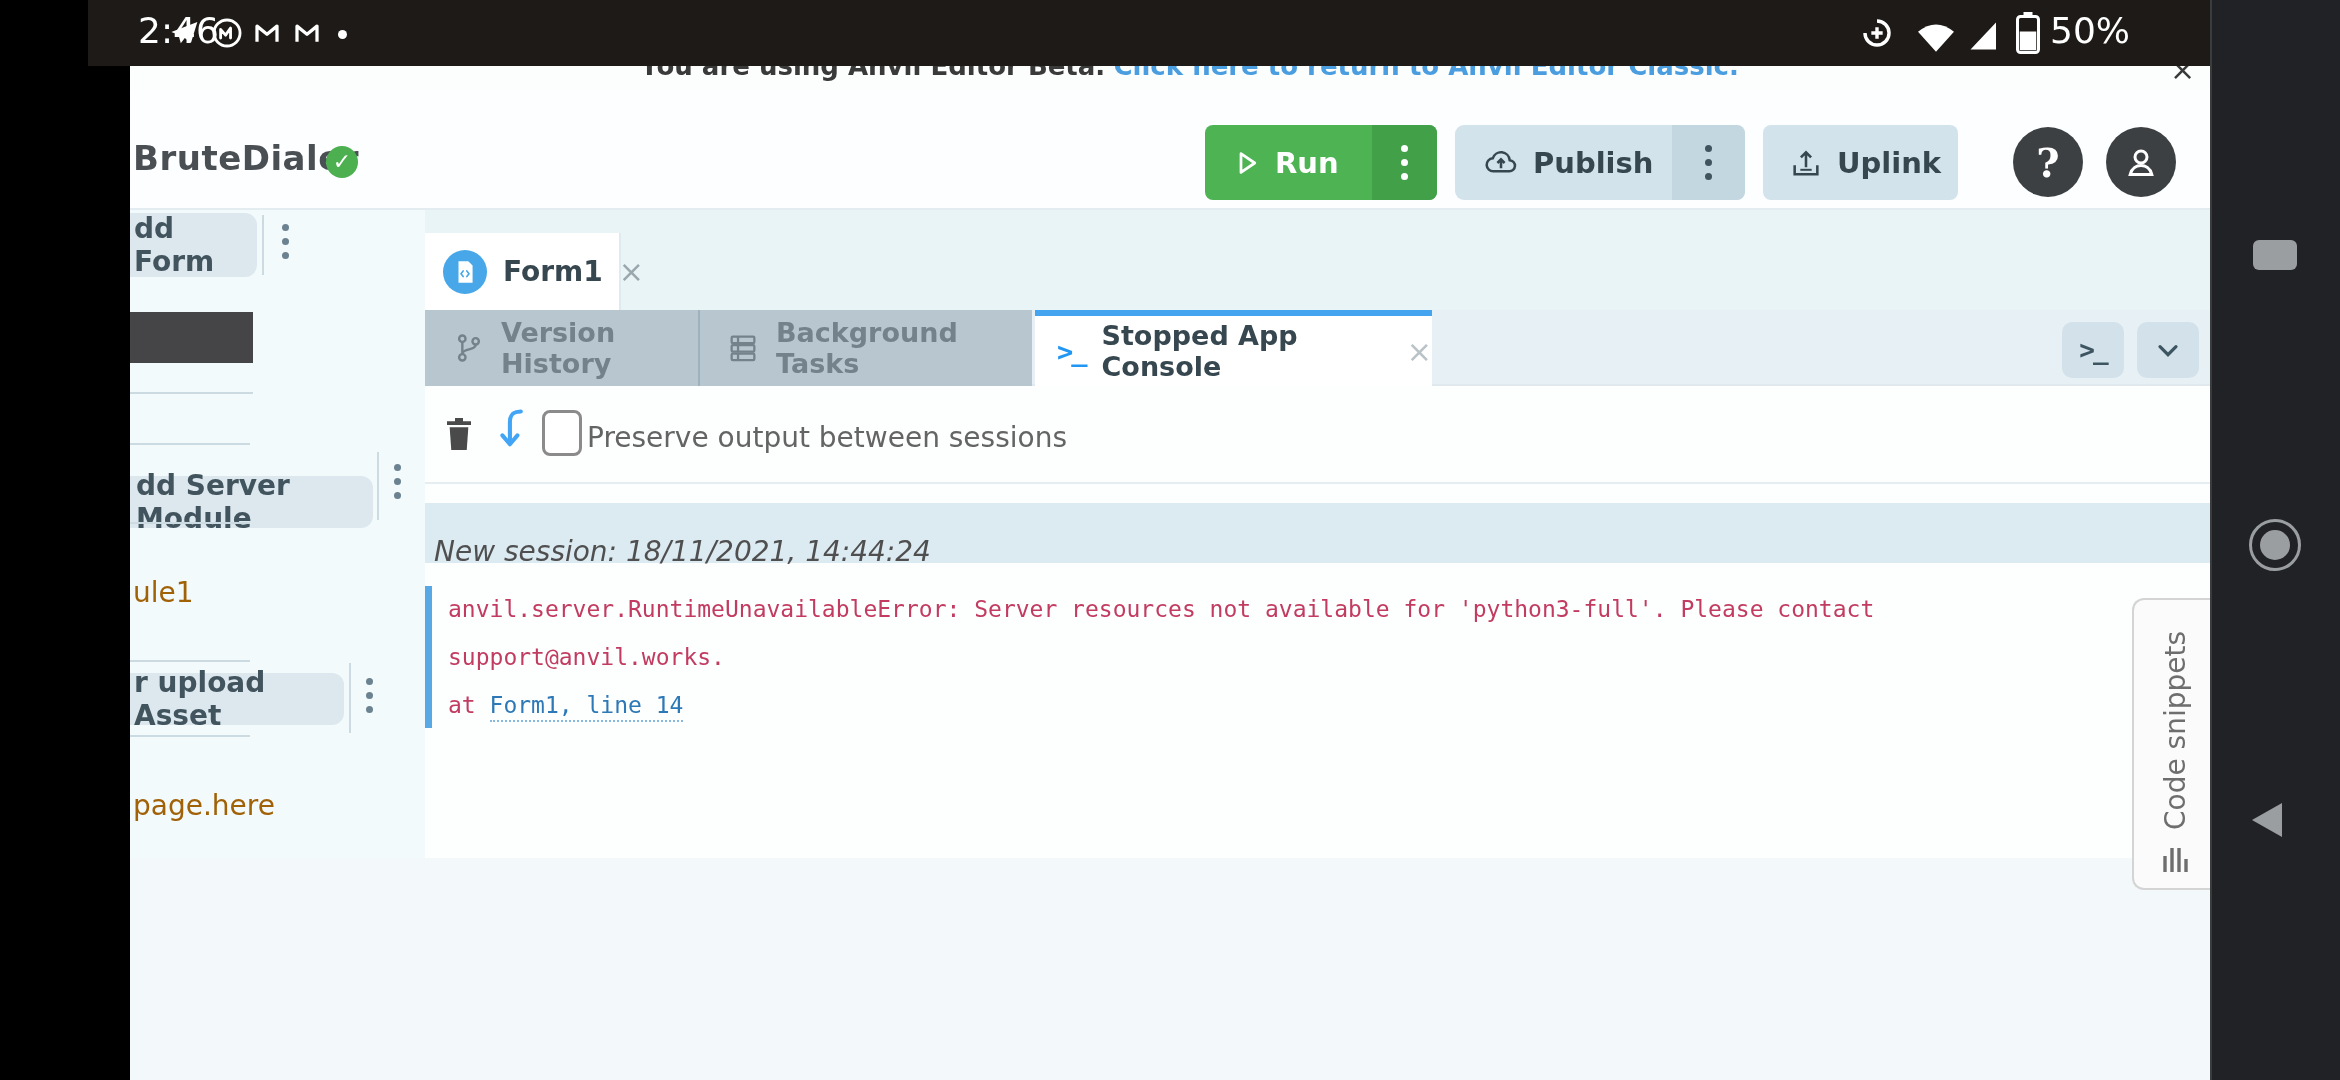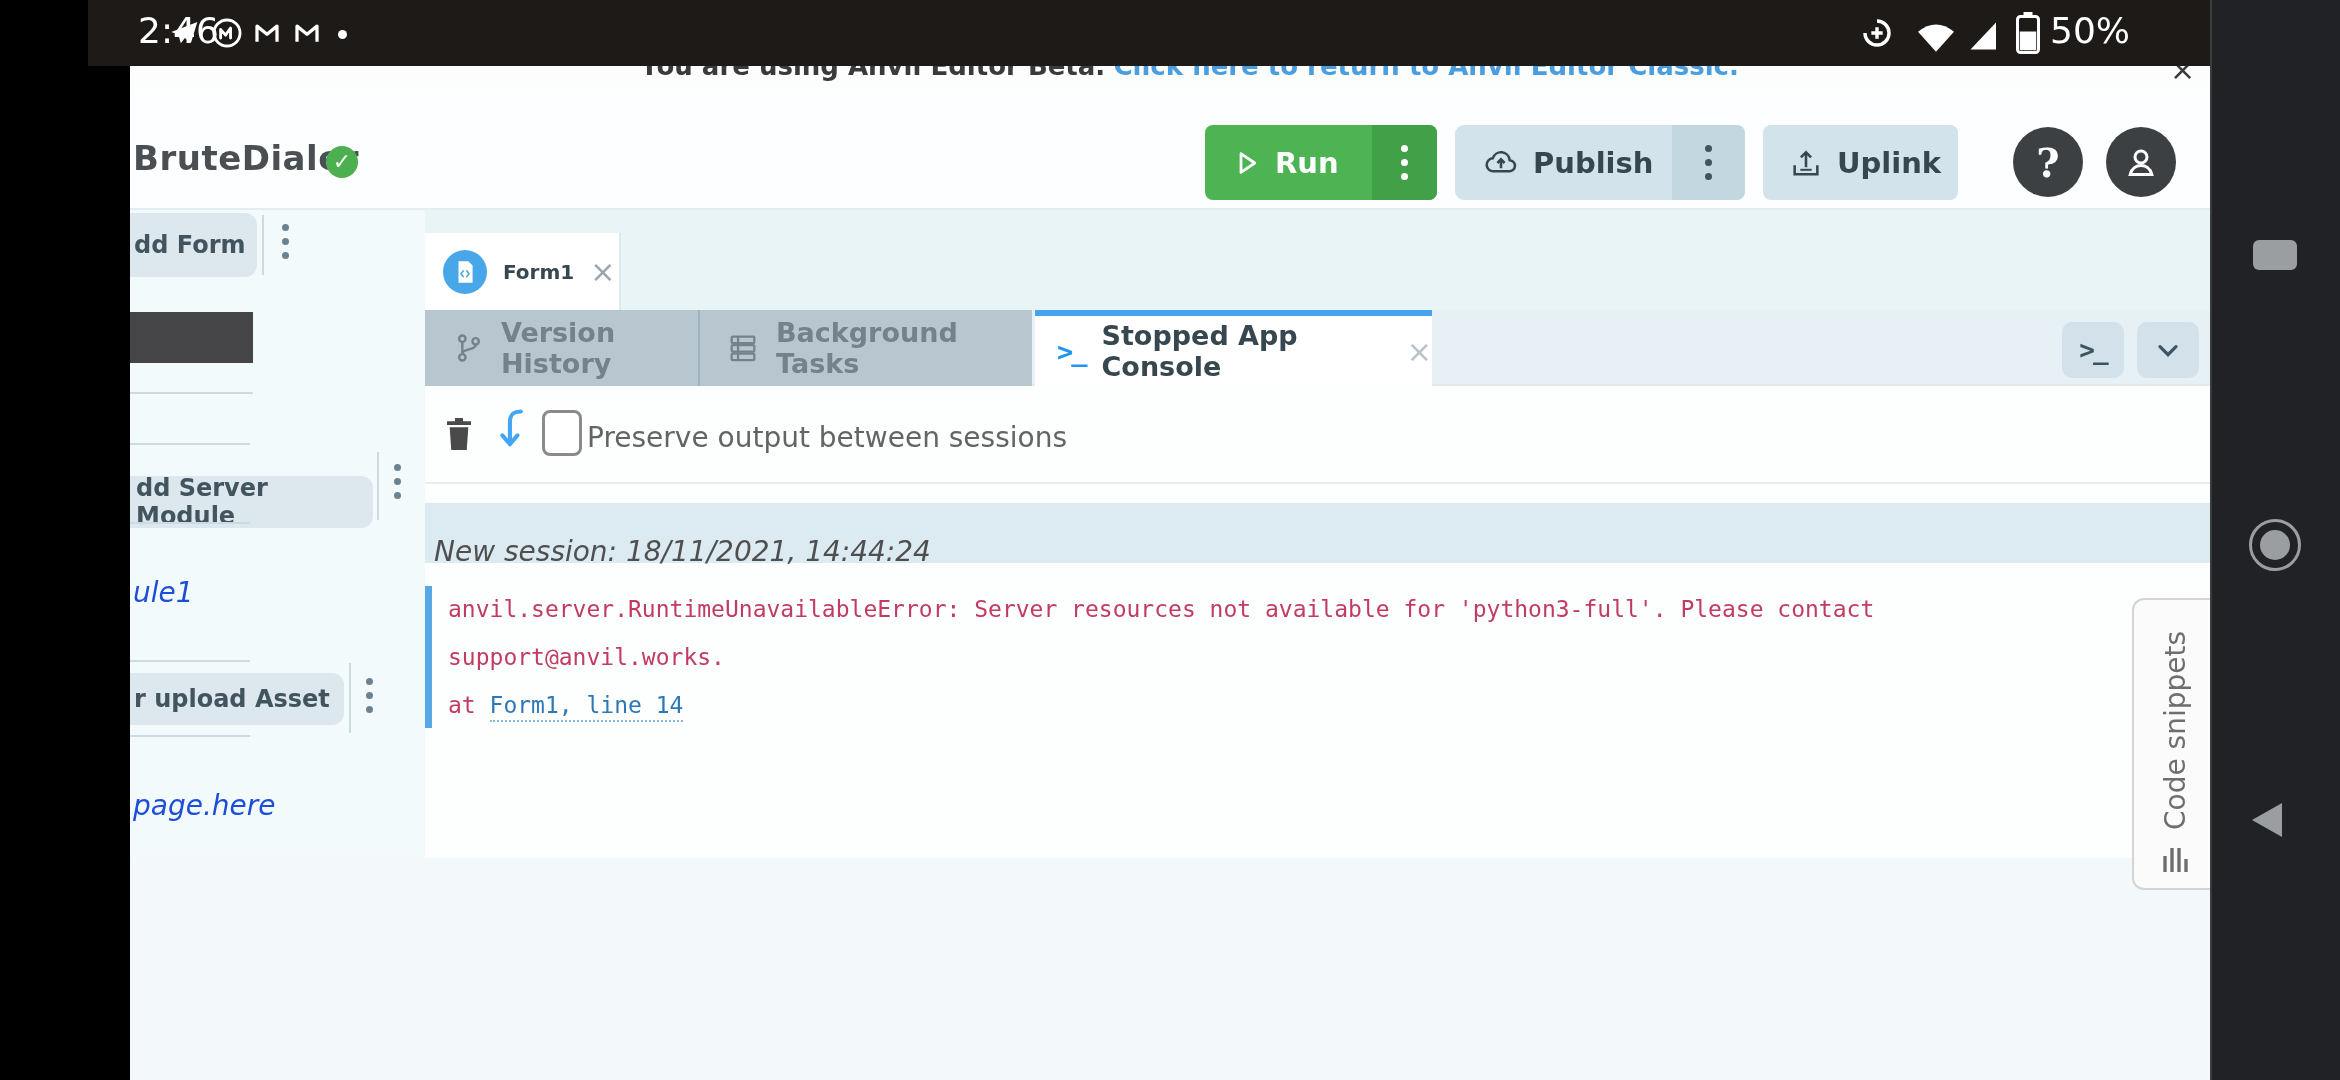--- a/index.html
+++ b/index.html
@@ -50,37 +50,37 @@
   .user-btn{left:2106px;top:127px;}
   .help-glyph{font-size:40px;font-weight:700;font-family:"DejaVu Serif",serif;}
   .kebab{display:inline-flex;flex-direction:column;gap:7px;}
   .kebab i{width:7px;height:7px;border-radius:50%;display:block;}
   .kebab.white i{background:#fff;}
   .kebab.dark i{background:#3f545e;}
   .kebab.side i{background:#6b8290;}
 
   
   .sidebar{left:130px;top:210px;width:295px;height:648px;background:#f3fafc;border-right:2px solid #d9e5ea;}
-  .side-btn{background:#dce7ee;color:#42545e;font-size:24px;font-weight:600;
+  .side-btn{background:#dce7ee;color:#42545e;font-size:28px;font-weight:600;
     display:flex;align-items:center;border-radius:0 12px 12px 0;}
   .sb-addform{left:130px;top:213px;width:123px;height:64px;padding-left:4px;}
   .sb-darkrect{left:130px;top:312px;width:123px;height:51px;background:#454548;}
   .sb-server{left:130px;top:476px;width:237px;height:52px;padding-left:6px;}
   .sb-asset{left:130px;top:673px;width:210px;height:52px;padding-left:4px;}
-  .side-text{color:#1d4ed8;font-size:28px;font-style:italic;}
+  .side-text{color:#a16207;font-size:28px;}
   .hdiv{height:2px;background:#ccdae1;}
   .vdiv{width:2px;background:#ccdae1;}
 
   
   .tabrow{left:425px;top:210px;width:1785px;height:100px;background:#e9f4f7;}
   .filetab{left:425px;top:233px;width:196px;height:77px;background:#fff;border-right:2px solid #dfe9ee;
     display:flex;align-items:center;gap:16px;padding-left:18px;box-sizing:border-box;}
   .filetab-icon{width:44px;height:44px;border-radius:50%;background:#47a7e8;flex:0 0 auto;
     display:flex;align-items:center;justify-content:center;}
-  .filetab-label{font-size:20px;font-weight:700;color:#37474f;}
+  .filetab-label{font-size:28px;font-weight:700;color:#37474f;}
   .close-x{color:#9aa7ad;font-size:30px;font-weight:400;}
 
   
   .strip{left:425px;top:310px;width:1785px;height:76px;background:#e7f1f5;border-bottom:2px solid #dfe9ee;box-sizing:border-box;}
   .strip-grey{position:absolute;left:0;top:0;width:607px;height:76px;background:#b8c6cf;}
   .ctab{position:absolute;top:0;height:76px;display:flex;align-items:center;gap:16px;
     font-size:27px;font-weight:600;color:#74828c;box-sizing:border-box;}
   .ctab-vh{left:0;width:275px;padding-left:28px;border-right:2px solid #9fb1bc;}
   .ctab-bt{left:277px;width:330px;padding-left:24px;}
   .ctab-active{left:610px;width:397px;background:#fff;border-top:6px solid #45a4ef;

